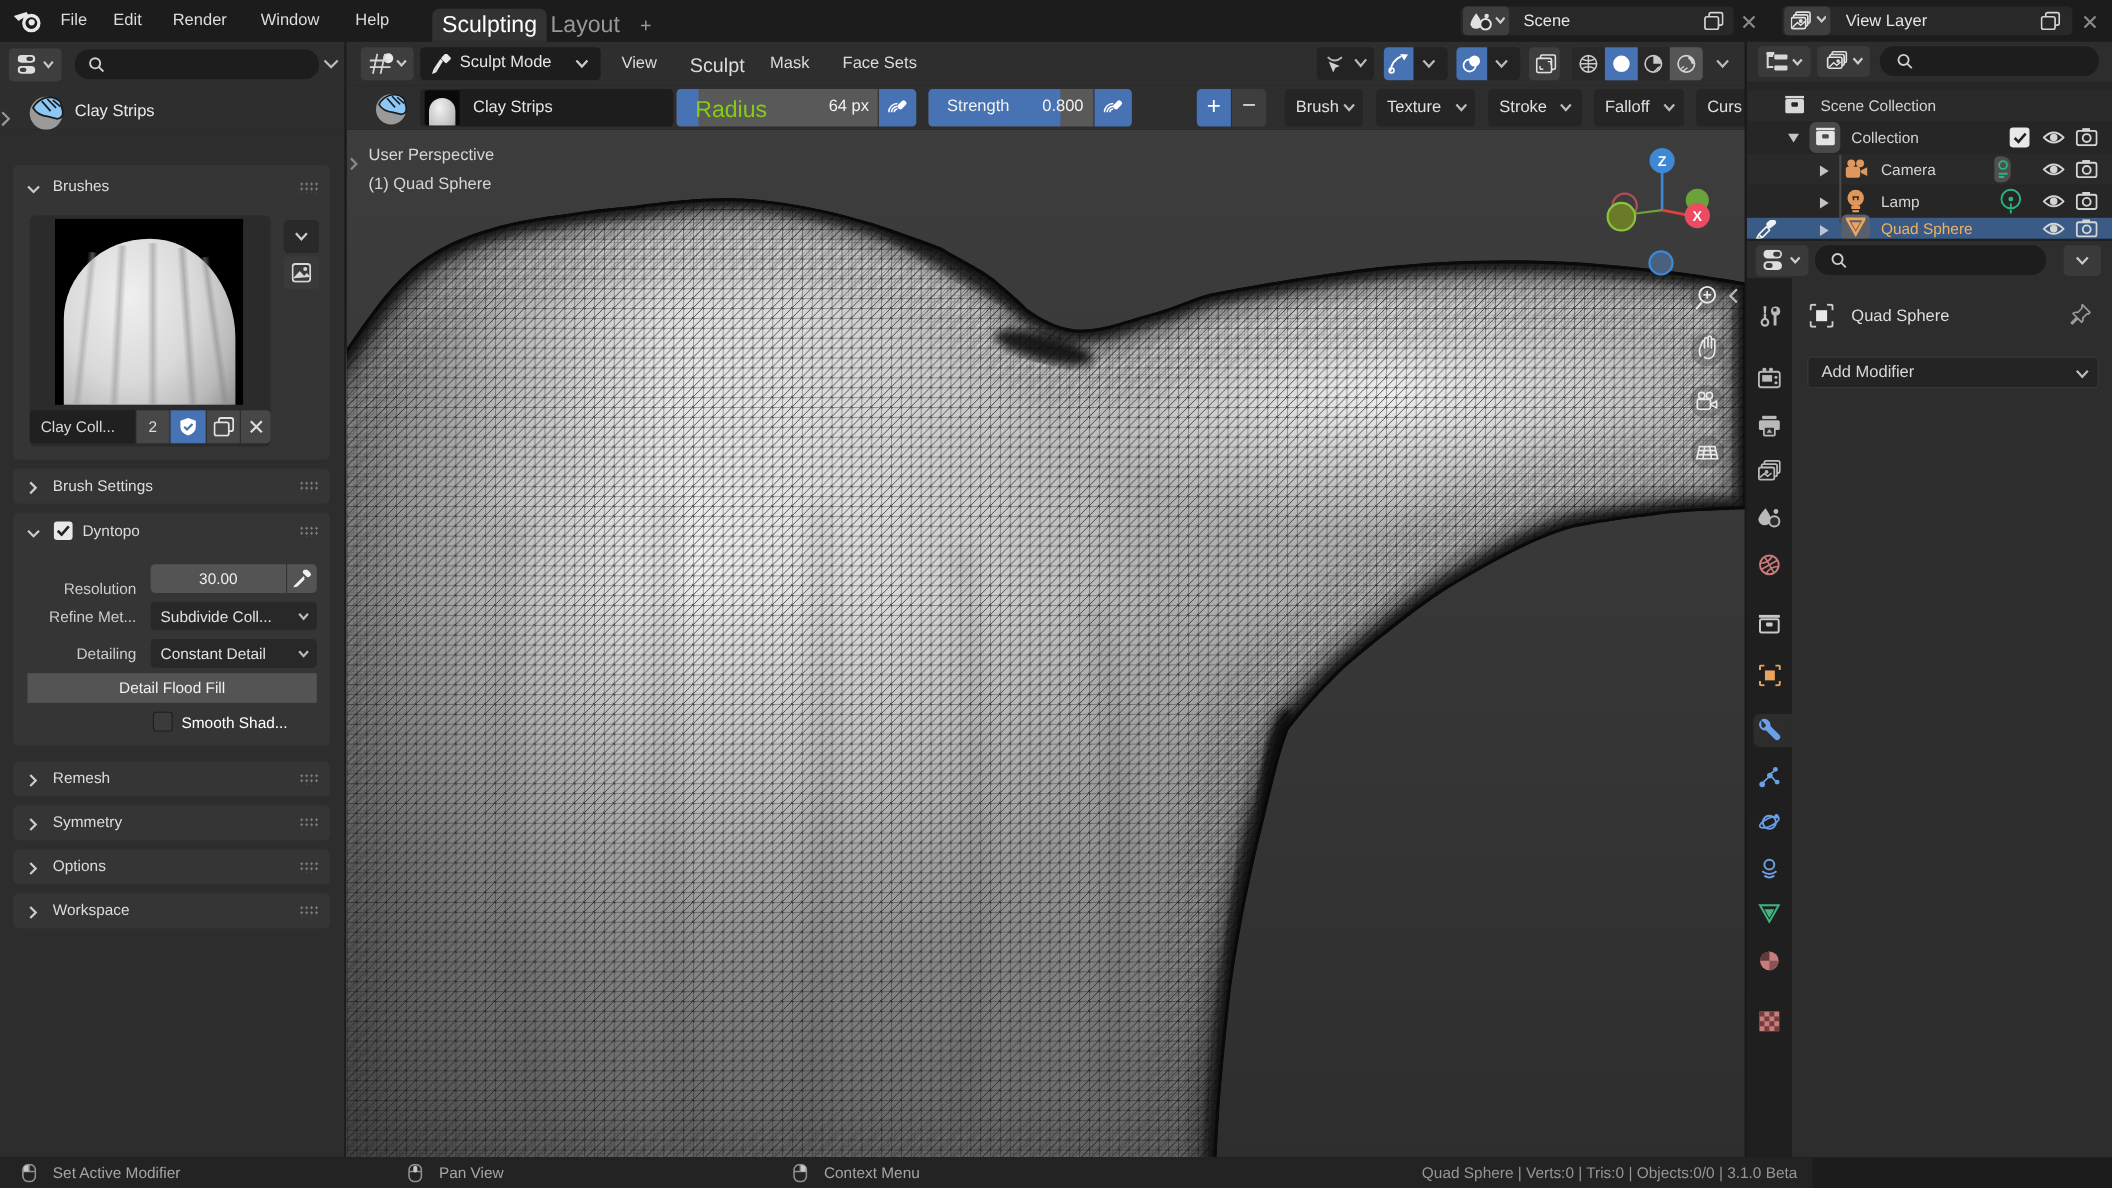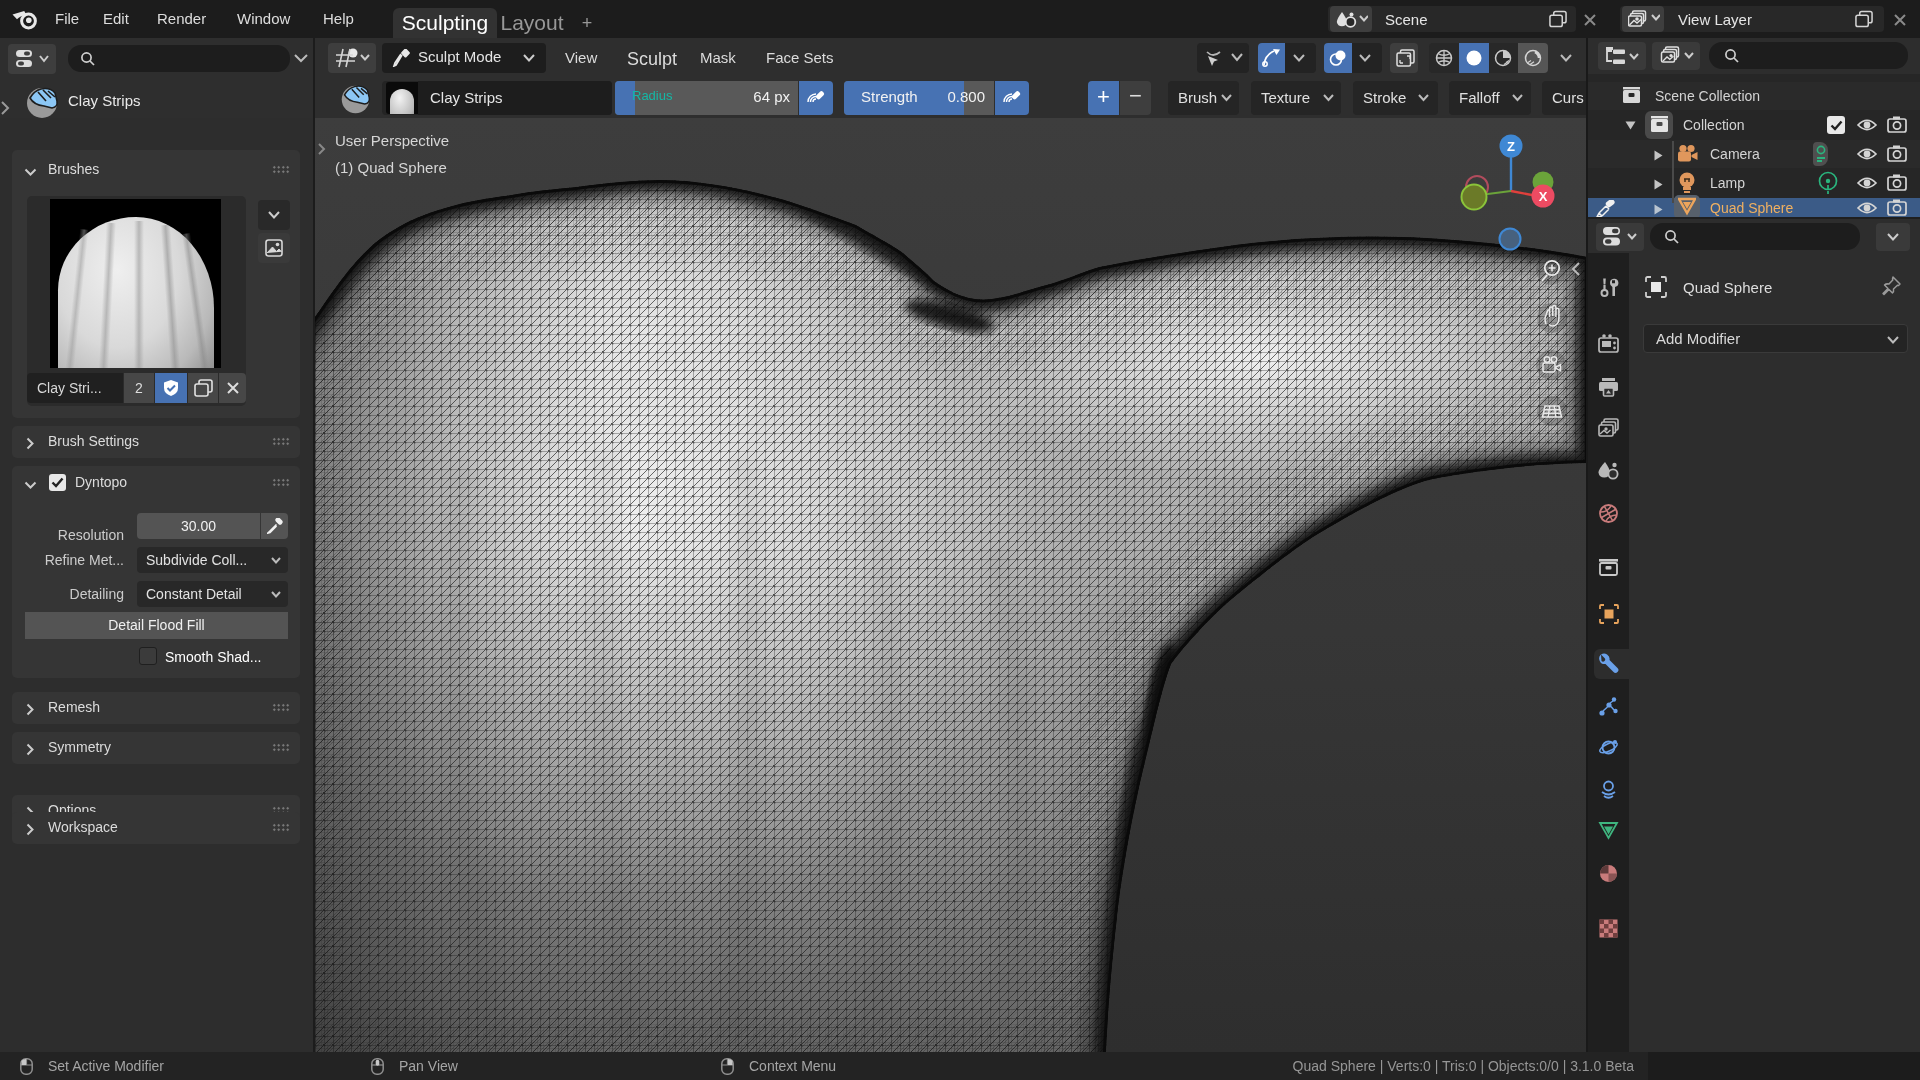--- a/index.html
+++ b/index.html
@@ -143,21 +143,21 @@
         <div class="abs" style="left:23px; top:3px; width:171px; height:169px; background:#000; overflow:hidden;">
           <div class="abs" style="left:8px; top:18px; width:156px; height:175px; border-radius:50% 50% 0 0 / 42% 52% 0 0;
             background:radial-gradient(ellipse at 38% 30%, #efefef, #d9d9d9 45%, #b9b9b9 72%, #7d7d7d 100%);"></div>
           <div class="abs" style="left:22px; top:30px; width:9px; height:150px; background:linear-gradient(90deg,transparent,#9a9a9a88,transparent); transform:rotate(6deg);"></div>
           <div class="abs" style="left:52px; top:24px; width:10px; height:160px; background:linear-gradient(90deg,transparent,#9a9a9a99,transparent); transform:rotate(3deg);"></div>
           <div class="abs" style="left:84px; top:22px; width:10px; height:165px; background:linear-gradient(90deg,transparent,#99999999,transparent);"></div>
           <div class="abs" style="left:116px; top:26px; width:10px; height:160px; background:linear-gradient(90deg,transparent,#90909099,transparent); transform:rotate(-4deg);"></div>
           <div class="abs" style="left:142px; top:34px; width:9px; height:150px; background:linear-gradient(90deg,transparent,#88888888,transparent); transform:rotate(-8deg);"></div>
         </div>
 
-        <div class="abs" style="left:0; top:177px; width:96px; height:30px; background:#202020; border-radius:4px 0 0 4px; color:#d8d8d8; font-size:14px; line-height:30px; padding-left:10px;">Clay Stri...</div>
+        <div class="abs" style="left:0; top:177px; width:96px; height:30px; background:#202020; border-radius:4px 0 0 4px; color:#d8d8d8; font-size:14px; line-height:30px; padding-left:10px;">Clay Coll...</div>
         <div class="abs" style="left:97px; top:177px; width:30px; height:30px; background:#474747; color:#ddd; font-size:14px; line-height:30px; text-align:center;">2</div>
         <div class="abs" style="left:128px; top:177px; width:32px; height:30px; background:#4772b3;">
           <svg style="position:absolute; left:7px; top:6px;" width="18" height="18" viewBox="0 0 18 18">
             <path d="M9 1 L16 3.5 V9 Q16 14.5 9 17 Q2 14.5 2 9 V3.5 Z" fill="#fff"></path>
             <path d="M5.5 9 l2.5 2.5 L13 6.5" stroke="#4772b3" stroke-width="2" fill="none"></path>
           </svg>
         </div>
         <div class="abs" style="left:161px; top:177px; width:30px; height:30px; background:#474747;">
           <svg style="position:absolute; left:6px; top:6px;" width="19" height="18" viewBox="0 0 19 18">
             <rect x="5" y="1" width="13" height="12" rx="2" fill="none" stroke="#e2e2e2" stroke-width="1.6"></rect>
@@ -237,21 +237,21 @@
       <div class="phead abs" style="left:36px; top:7px;">Remesh</div>
       <div class="dots" style="top:11px;"></div>
     </div>
     <div class="panel" style="top:614px; height:32px;">
       <svg class="abs" style="left:14px; top:11px;" width="9" height="13" viewBox="0 0 9 13">
           <path d="M1.5 1.5 l5 5 l-5 5" stroke="#ccc" stroke-width="2" fill="none"></path>
         </svg>
       <div class="phead abs" style="left:36px; top:7px;">Symmetry</div>
       <div class="dots" style="top:11px;"></div>
     </div>
-    <div class="panel" style="top:677px; height:32px;">
+    <div class="panel" style="top:654px; height:32px;">
       <svg class="abs" style="left:14px; top:11px;" width="9" height="13" viewBox="0 0 9 13">
           <path d="M1.5 1.5 l5 5 l-5 5" stroke="#ccc" stroke-width="2" fill="none"></path>
         </svg>
       <div class="phead abs" style="left:36px; top:7px;">Options</div>
       <div class="dots" style="top:11px;"></div>
     </div>
     <div class="panel" style="top:694px; height:32px;">
       <svg class="abs" style="left:14px; top:11px;" width="9" height="13" viewBox="0 0 9 13">
           <path d="M1.5 1.5 l5 5 l-5 5" stroke="#ccc" stroke-width="2" fill="none"></path>
         </svg>
@@ -351,21 +351,21 @@
     <div class="abs" style="left:71px; top:4px; width:32px; height:32px; background:#0a0a0a; border-radius:3px 0 0 3px; overflow:hidden;">
       <div class="abs" style="left:4px; top:7px; width:24px; height:30px; border-radius:12px 12px 0 0;
         background:radial-gradient(ellipse at 40% 30%, #f2f2f2, #b9b9b9 75%, #888);"></div>
     </div>
     <div class="darkfield" style="left:103px; top:3px; width:194px; height:34px; border-radius:0 4px 4px 0; background:#1d1d1d;"></div>
     <div class="abs" style="left:115px; top:11px; color:#e5e5e5; font-size:15px;">Clay Strips</div>
 
     <div class="abs" style="left:300px; top:3px; width:183px; height:34px; border-radius:4px 0 0 4px; background:#595959; overflow:hidden;">
       <div class="abs" style="left:0; top:0; width:20px; height:34px; background:#4772b3;"></div>
     </div>
-    <div class="abs" style="left:317px; top:10px; color:#14b8a6; font-size:13px;">Radius</div>
+    <div class="abs" style="left:317px; top:10px; color:#84cc16; font-size:21px;">Radius</div>
     <div class="abs" style="left:400px; top:10px; width:75px; text-align:right; color:#f2f2f2; font-size:15px;">64 px</div>
     <div class="btn" style="left:484px; top:3px; width:34px; height:34px; border-radius:0 4px 4px 0; background:#4772b3;"></div>
     <svg class="abs" style="left:492px; top:11px;" width="19" height="18" viewBox="0 0 19 18">
       <path d="M1 13 A8 8 0 0 1 9 5 M3.5 13 A5.5 5.5 0 0 1 9 7.5 M6 13 A3 3 0 0 1 9 10" stroke="#fff" stroke-width="1.4" fill="none"></path>
       <rect x="9" y="4" width="9" height="5" rx="2" fill="#fff" transform="rotate(-45 13 7)"></rect>
     </svg>
 
     <div class="abs" style="left:529px; top:3px; width:150px; height:34px; border-radius:4px 0 0 4px; background:#595959; overflow:hidden;">
       <div class="abs" style="left:0; top:0; width:120px; height:34px; background:#4772b3;"></div>
     </div>

